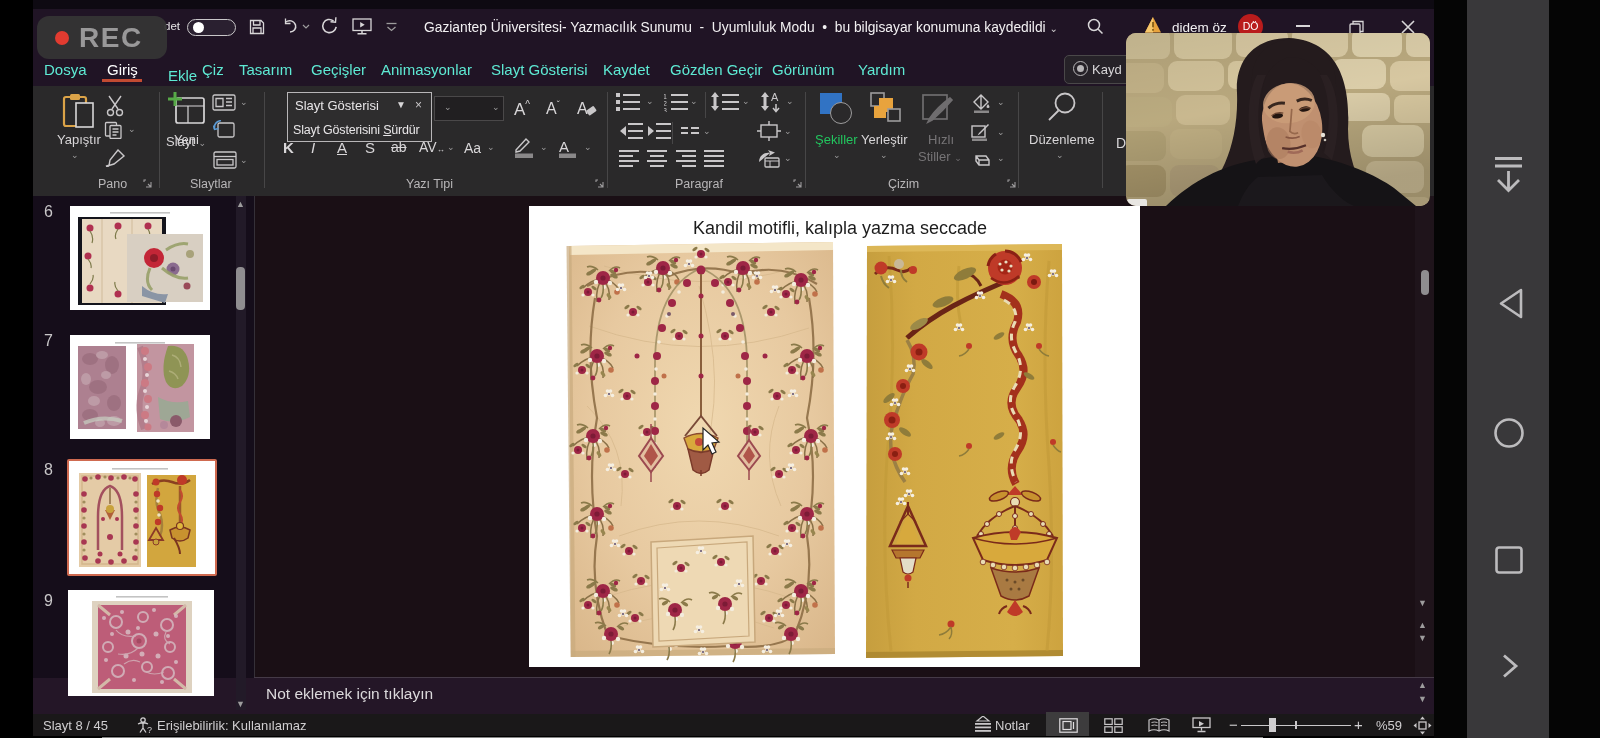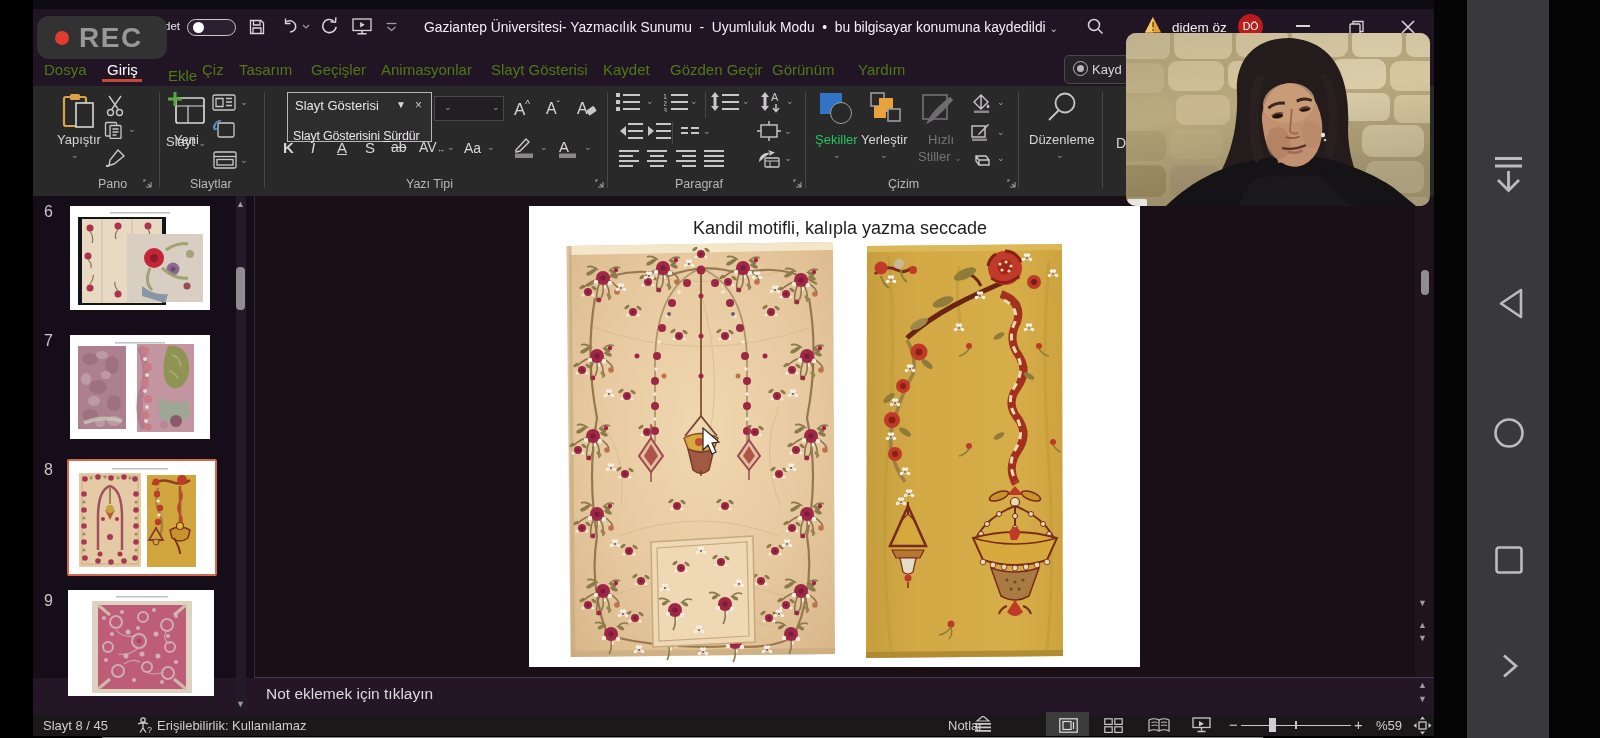--- a/index.html
+++ b/index.html
@@ -7,21 +7,21 @@
        font-family:"Liberation Sans",sans-serif;}
   .abs{position:absolute;}
   #screen{left:33px;top:0;width:1401px;height:736px;background:#1c1118;}
   #titlebar{left:33px;top:0;width:1401px;height:55px;background:#201425;}
   #menurow{left:33px;top:55px;width:1401px;height:31px;background:#201425;}
   #ribbon{left:33px;top:86px;width:1401px;height:110px;background:#2a292a;}
   #panel{left:33px;top:196px;width:221px;height:482px;background:#150d1a;}
   #mainarea{left:254px;top:196px;width:1180px;height:482px;background:#1a0f15;}
   #notes{left:33px;top:678px;width:1401px;height:36px;background:#241627;}
   #statusbar{left:33px;top:714px;width:1401px;height:22px;background:#1a1819;}
-  .menuitem{position:absolute;top:61px;color:#4d7c0f;font-size:15px;}
+  .menuitem{position:absolute;top:61px;color:#5eead4;font-size:15px;}
   .grouplabel{position:absolute;top:177px;color:#b8b6b8;font-size:12.5px;}
   .sep{position:absolute;top:92px;width:1px;height:96px;background:#474647;}
   .chev{color:#9d9c9d;font-size:9px;}
 </style>
 </head>
 <body>
 <div class="abs" id="screen"></div>
 <div class="abs" id="titlebar"></div>
 <div class="abs" id="menurow"></div>
 <div class="abs" id="ribbon"></div>
@@ -327,21 +327,21 @@
 </svg>
 <div class="abs" style="left:1029px;top:132px;color:#d8d6d8;font-size:13px;">Düzenleme</div>
 <div class="abs chev" style="left:1056px;top:150px;">⌄</div>
 <div class="abs" style="left:1116px;top:135px;color:#d8d6d8;font-size:14px;">D</div>
 
 <div class="abs" style="left:287px;top:92px;width:143px;height:26px;background:#2e2d2e;border:1.5px solid #b8b6b8;"></div>
 <div class="abs" style="left:295px;top:98px;color:#e8e6e8;font-size:13px;">Slayt Gösterisi</div>
 <div class="abs" style="left:396px;top:99px;color:#d8d6d8;font-size:10px;">▼</div>
 <div class="abs" style="left:415px;top:98px;color:#c9c7c9;font-size:12px;">×</div>
 <div class="abs" style="left:287px;top:118px;width:143px;height:23px;background:#2e2d2e;border:1.5px solid #b8b6b8;border-top:none;"></div>
-<div class="abs" style="left:293px;top:129px;color:#e8e6e8;font-size:12.5px;letter-spacing:-0.2px;">Slayt Gösterisini <span style="text-decoration:underline;">S</span>ürdür</div>
+<div class="abs" style="left:293px;top:123px;color:#e8e6e8;font-size:12.5px;letter-spacing:-0.2px;">Slayt Gösterisini <span style="text-decoration:underline;">S</span>ürdür</div>
 
 <div class="abs" style="left:254px;top:196px;width:1px;height:482px;background:#353038;"></div>
 <div class="abs" style="left:44px;top:203px;color:#c8c6c8;font-size:16px;">6</div>
 <div class="abs" style="left:44px;top:332px;color:#c8c6c8;font-size:16px;">7</div>
 <div class="abs" style="left:44px;top:461px;color:#c8c6c8;font-size:16px;">8</div>
 <div class="abs" style="left:44px;top:592px;color:#c8c6c8;font-size:16px;">9</div>
 
 <svg class="abs" style="left:70px;top:206px" width="140" height="104" viewBox="0 0 140 104">
   <rect width="140" height="104" fill="#fff"></rect>
   <rect x="40" y="6" width="60" height="1.6" fill="#aaa" opacity="0.7"></rect>
@@ -895,21 +895,21 @@
     <path d="M2 7 q5 -2.5 10 0 M7 6 V11 M7 11 L4 15.5 M7 11 L10 15.5"></path>
   <text x="11" y="16" fill="#d0ced0" stroke="none" font-size="9" font-family="Liberation Sans">?</text>
 </svg>
 <div class="abs" style="left:157px;top:718px;color:#d0ced0;font-size:13px;">Erişilebilirlik: Kullanılamaz</div>
 <svg class="abs" style="left:973px;top:716px" width="20" height="17" viewBox="0 0 20 17" fill="#c9c7c9">
   <path d="M10 0 L16 5 H4 Z" fill="none" stroke="#c9c7c9" stroke-width="1.2"></path>
   <rect x="2" y="7" width="16" height="1.8"></rect>
     <rect x="2" y="10.5" width="16" height="1.8"></rect>
     <rect x="2" y="14" width="16" height="1.8"></rect>
 </svg>
-<div class="abs" style="left:948px;top:718px;color:#d0ced0;font-size:13px;">Notlar</div>
+<div class="abs" style="left:995px;top:718px;color:#d0ced0;font-size:13px;">Notlar</div>
 <div class="abs" style="left:1046px;top:712px;width:43px;height:24px;background:#3d3c3d;"></div>
 <svg class="abs" style="left:1059px;top:718px" width="19" height="15" viewBox="0 0 19 15" fill="none" stroke="#e0dee0" stroke-width="1.2">
   <rect x="0.8" y="0.8" width="17.4" height="13.4"></rect>
     <rect x="4" y="3.5" width="8" height="8"></rect>
     <path d="M14.5 4 v7"></path>
 </svg>
 <svg class="abs" style="left:1104px;top:718px" width="19" height="15" viewBox="0 0 19 15" fill="none" stroke="#c9c7c9" stroke-width="1.2">
   <rect x="0.8" y="0.8" width="7.4" height="5.6"></rect>
     <rect x="10.8" y="0.8" width="7.4" height="5.6"></rect>
   <rect x="0.8" y="8.8" width="7.4" height="5.6"></rect>

